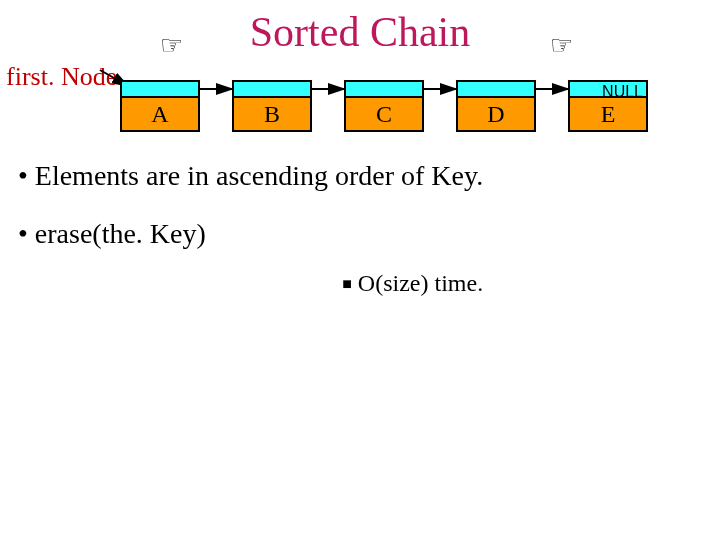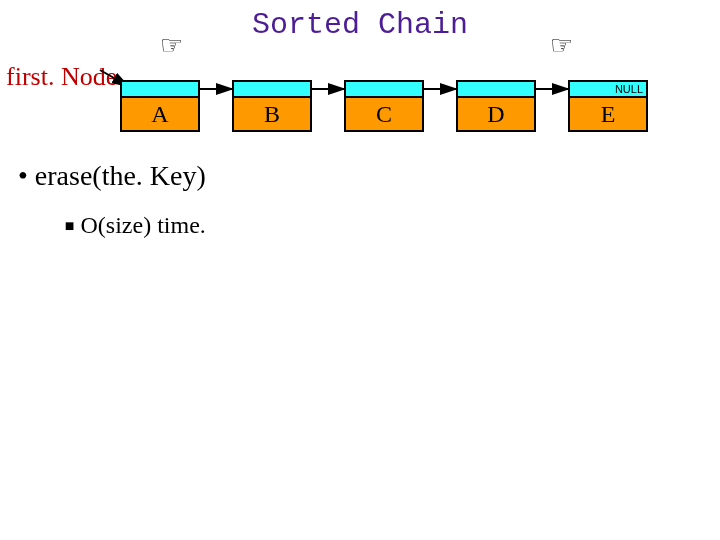--- a/index.html
+++ b/index.html
@@ -12,24 +12,23 @@
     overflow: hidden;
   }
   .title-row {
     position: absolute;
     top: 8px;
     left: 0;
     width: 720px;
     text-align: center;
   }
   .title {
-    font-size: 30px;
-    color: #4c1d95;
+    font-size: 42px;
+    color: #be185d;
     display: inline-block;
-    font-family: Liberation Mono, monospace;
   }
   .hand-icon {
     position: absolute;
     font-size: 26px;
     color: #000;
     transform: scaleX(-1);
   }
   .hand-left { left: 160px; top: 22px; }
   .hand-right { left: 550px; top: 22px; }
   .first-node {
@@ -54,21 +53,21 @@
     width: 80px;
     height: 18px;
     border: 2px solid #000;
     background: #33ffff;
     position: relative;
   }
   .null-text {
     position: absolute;
     right: 3px;
     top: 1px;
-    font-size: 11px;
+    font-size: 16px;
     font-family: Arial, sans-serif;
     color: #000;
   }
   .data {
     width: 80px;
     height: 34px;
     border: 2px solid #000;
     border-top: none;
     background: #ff9900;
     display: flex;
@@ -160,15 +159,16 @@
   </div>
   <div class="node n4">
     <div class="ptr">
       <span class="null-text">NULL</span>
     </div>
     <div class="data">E</div>
   </div>
 </div>
 
 <div class="bullets">
+  <div class="b1">• <span>Elements are in ascending order of Key.</span></div>
   <div class="b2">• <span>erase(the. Key)</span></div>
   <div class="sub"><span class="sq">■</span> <span>O(size) time.</span></div>
 </div>
 
 </body></html>

